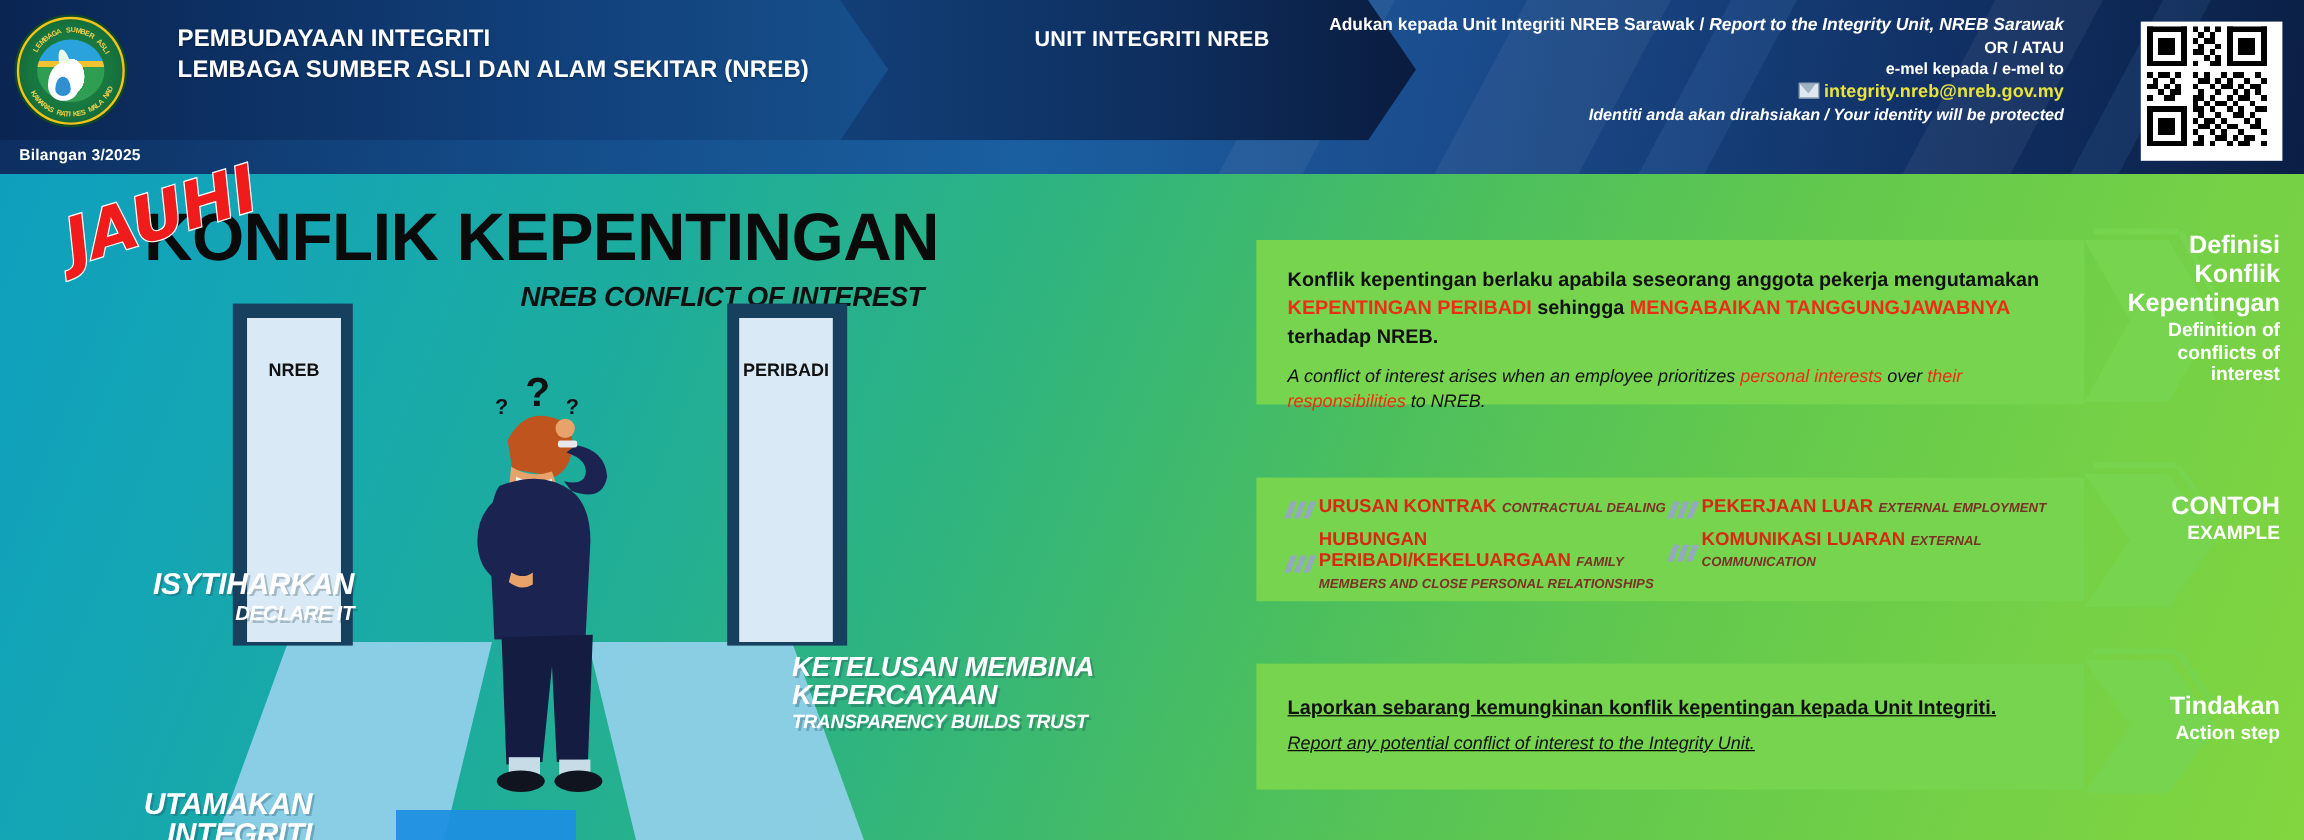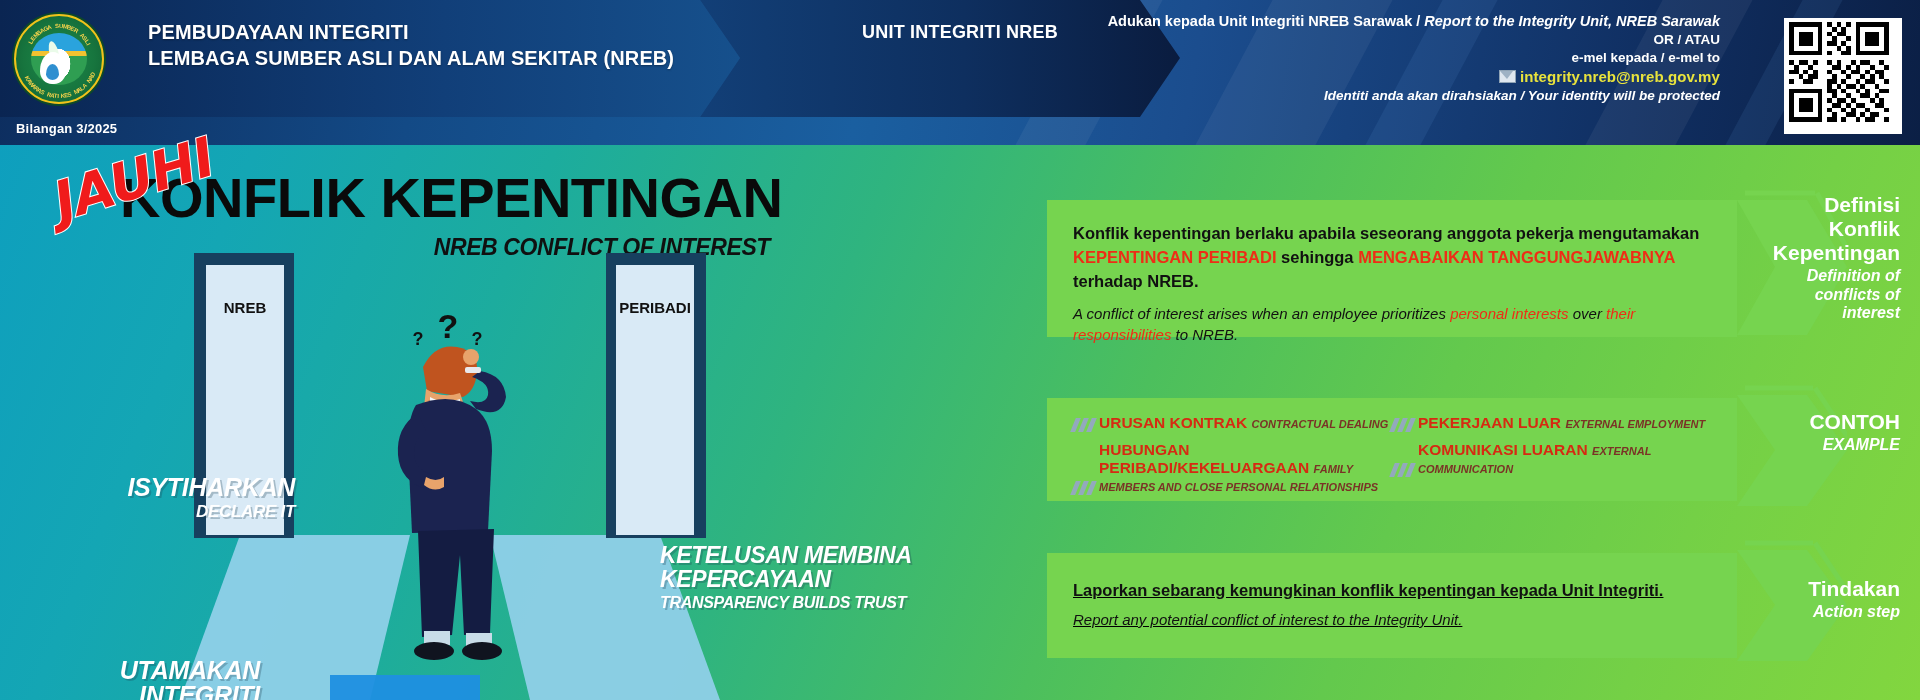--- a/index.html
+++ b/index.html
@@ -87,36 +87,36 @@
   .lbl-integriti{left:30px;top:513px;text-align:right;width:230px;}
   .lbl-trust{left:660px;top:398px;text-align:left;width:260px;}
   .lbl-trust .ms{font-size:23px;line-height:1.06;}
   .lbl-trust .en{font-size:16px;}
 
   
   .panel{position:absolute;background:#76d44f;}
   .panel-inner{padding:22px 26px;}
   .tab{position:absolute;color:#fff;text-align:right;}
   .tab .ms{font-size:21px;font-weight:bold;line-height:1.15;}
-  .tab .en{font-size:16px;font-weight:bold;font-style:italic;line-height:1.15;margin-top:2px;}
+  .tab .en{font-size:16px;font-weight:bold;line-height:1.15;margin-top:2px;}
 
   .p1{left:1047px;top:55px;width:690px;height:137px;}
   .p2{left:1047px;top:253px;width:690px;height:103px;}
   .p3{left:1047px;top:408px;width:690px;height:105px;}
 
   .arrow{position:absolute;width:110px;}
 
   .def-ms{color:#111;font-size:16.5px;font-weight:bold;line-height:1.45;}
   .def-ms .red{color:#ee2d16;}
   .def-en{margin-top:9px;color:#111;font-size:15px;font-style:italic;line-height:1.42;}
   .def-en .red{color:#ee2d16;}
 
   .ex-grid{display:flex;}
   .ex-col{width:50%;}
-  .ex-item{display:flex;align-items:flex-end;margin-bottom:9px;}
+  .ex-item{display:flex;align-items:center;margin-bottom:9px;}
   .ex-bullet{flex:0 0 auto;width:26px;height:14px;margin-top:3px;position:relative;}
   .ex-bullet i{position:absolute;top:0;width:5px;height:14px;background:#93a9bd;transform:skewX(-22deg);}
   .ex-text .ms{color:#d62a12;font-size:15.5px;font-weight:bold;line-height:1.12;}
   .ex-text .en{color:#7a3326;font-size:11px;font-style:italic;font-weight:bold;margin-top:2px;line-height:1.1;}
 
   .act-ms{color:#111;font-size:16.5px;font-weight:bold;}
   .act-en{margin-top:11px;color:#111;font-size:15px;font-style:italic;}
 </style>
 </head>
 <body>

